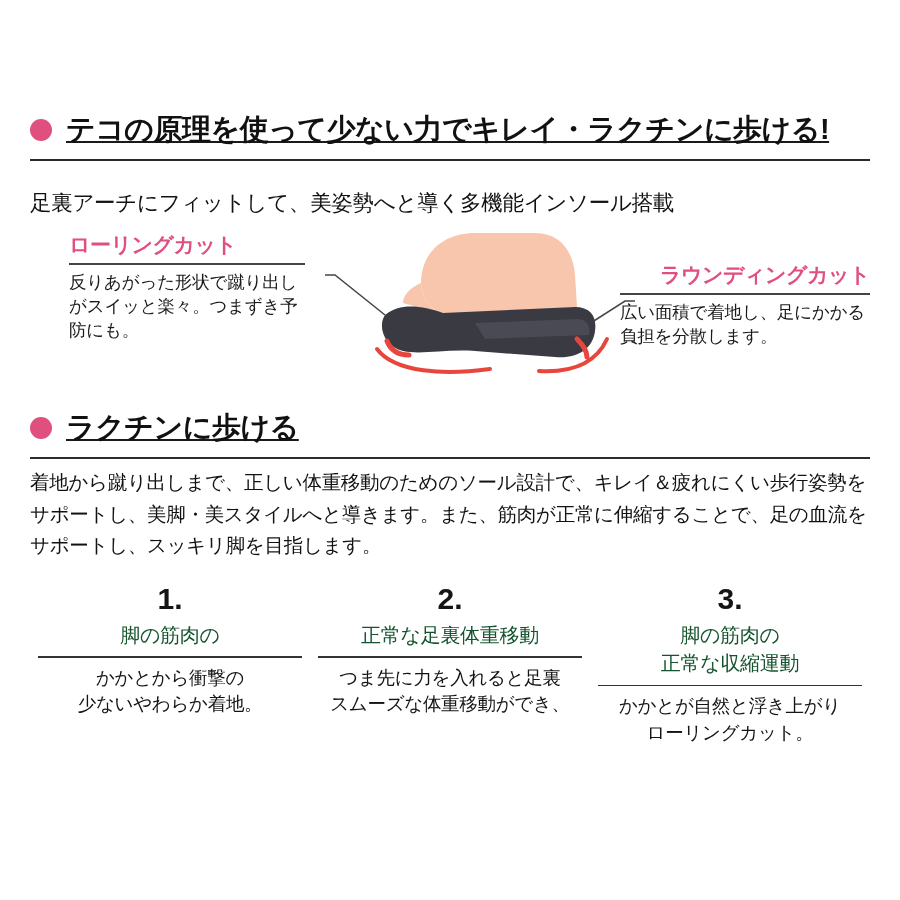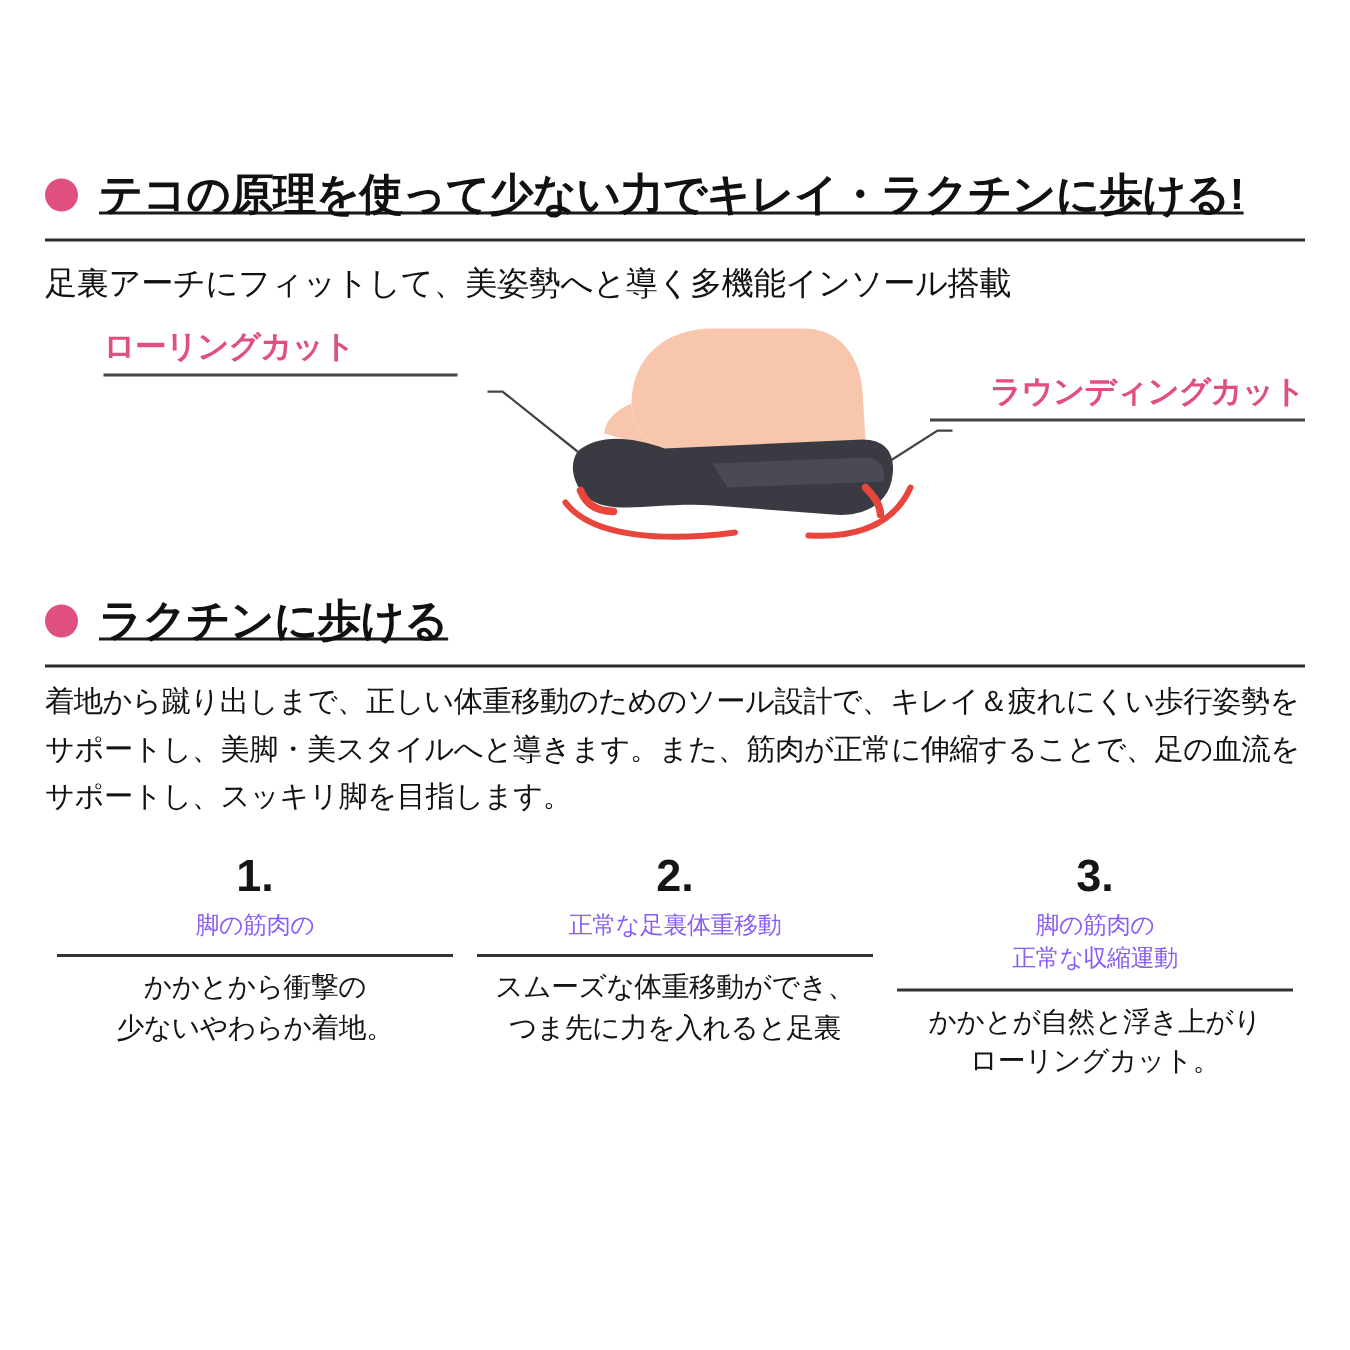--- a/index.html
+++ b/index.html
@@ -47,21 +47,21 @@
   .rule {
     height: 2px;
     background: #2b2b2b;
     margin: 9px 0 0 0;
   }
 
   .subhead {
     font-size: 21.5px;
     color: #111;
     letter-spacing: -0.3px;
-    margin-top: 13px;
+    margin-top: 27px;
   }
 
   
   .diagram {
     position: relative;
     height: 185px;
     margin-top: 6px;
   }
   .callout {
     position: absolute;
@@ -118,22 +118,22 @@
     padding: 0 8px;
     box-sizing: border-box;
   }
   .col .num {
     font-size: 30px;
     font-weight: bold;
     color: #151515;
     line-height: 1.1;
   }
   .col .pink {
-    font-size: 16px;
-    color: #8b5cf6;
+    font-size: 20px;
+    color: #14532d;
     line-height: 1.42;
     letter-spacing: -0.3px;
     margin-top: 6px;
   }
   .col .c-sep {
     height: 1.5px;
     background: #333;
     margin: 7px auto 7px auto;
     width: 100%;
   }
@@ -159,25 +159,27 @@
     <div class="head-text">テコの原理を使って少ない力でキレイ・ラクチンに歩ける!</div>
   </div>
   <div class="rule"></div>
   <div class="subhead">足裏アーチにフィットして、美姿勢へと導く多機能インソール搭載</div>
 
   <div class="diagram">
 
     <div class="callout callout-left">
       <div class="c-title">ローリングカット</div>
       <div class="c-line"></div>
+      <div class="c-body">反りあがった形状で蹴り出しがスイッと楽々。つまずき予防にも。</div>
     </div>
 
     <div class="callout callout-right">
       <div class="c-title">ラウンディングカット</div>
       <div class="c-line"></div>
+      <div class="c-body">広い面積で着地し、足にかかる負担を分散します。</div>
     </div>
 
     <div class="shoe-wrap">
       <svg width="310" height="180" viewBox="0 0 310 180" xmlns="http://www.w3.org/2000/svg">
 
         <path d="M -55 52 L 10 52 L 60 92" stroke="#444" stroke-width="1.5" fill="none"></path>
 
         <path d="M 365 78 L 300 78 L 250 110" stroke="#444" stroke-width="1.5" fill="none"></path>
 
         <path d="M 96 60
@@ -232,22 +234,22 @@
       </div>
     </div>
 
     <div class="col wide">
       <div class="num">2.</div>
       <div class="pink">
         <div>正常な足裏体重移動</div>
       </div>
       <div class="c-sep"></div>
       <div class="desc">
+        <div>つま先に力を入れると足裏</div>
         <div>スムーズな体重移動ができ、</div>
-        <div>つま先に力を入れると足裏</div>
       </div>
     </div>
 
     <div class="col">
       <div class="num">3.</div>
       <div class="pink">
         <div>脚の筋肉の</div>
         <div>正常な収縮運動</div>
       </div>
       <div class="c-sep"></div>

